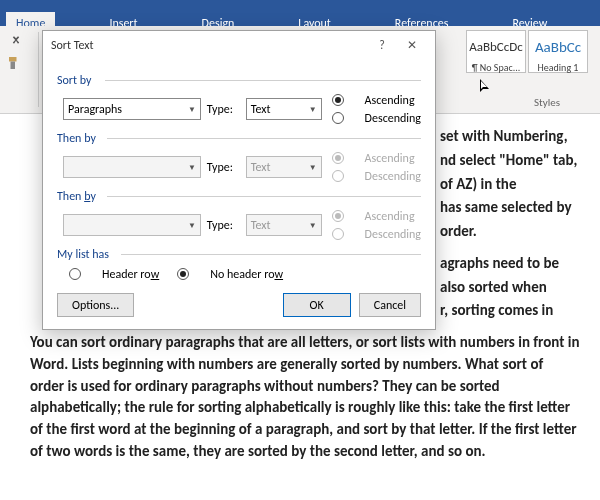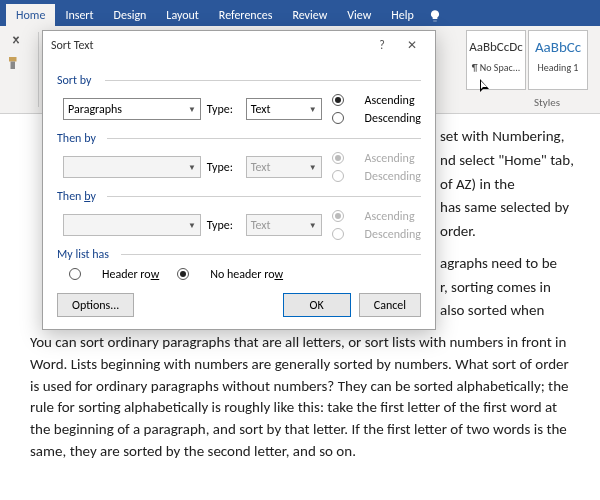--- a/index.html
+++ b/index.html
@@ -1,36 +1,36 @@
 <!DOCTYPE html>
 <html><head>
 <meta charset="utf-8">
 <style>
 * { box-sizing: border-box; margin: 0; padding: 0; font-family: "Segoe UI", Calibri, sans-serif; }
 body { width: 600px; height: 500px; background: #fff; overflow: hidden; position: relative; font-size: 12px; }
 
-.ribbon-top { background: #2b579a; height: 26px; display: flex; align-items: flex-end; padding: 0 6px; }
+.ribbon-top { background: #2b579a; height: 26px; display: flex; align-items: flex-start; padding: 12px 6px; gap: 44px; }
 .ribbon-tab { color: #fff; padding: 4px 10px; font-size: 12px; cursor: pointer; }
 .ribbon-tab.active { background: #f3f2f1; color: #2b579a; }
 .tell-icon { color:#fff; margin-left:4px; }
 
 .ribbon-content { height: 88px; background: #f3f2f1; border-bottom: 1px solid #d0d0d0; position: relative; padding: 4px 6px; display:flex; }
 .ribbon-group-left { width:28px; }
 .clip-icon { width:20px; height:20px; }
 .clip-icon svg { width:20px; height:20px; }
 .brush-icon { margin-top:4px; }
 .style-boxes { display:flex; gap:2px; margin-left:auto; margin-right:6px; }
-.style-box { border:1px solid #c0c0c0; background:#fff; width:60px; height:60px; text-align:center; font-size:10px; padding-top:2px; }
+.style-box { border:1px solid #c0c0c0; background:#fff; width:60px; height:43px; text-align:center; font-size:10px; padding-top:2px; }
 .style-box .sample { font-size:13px; color:#333; display:block; height:28px; line-height:28px; }
 .style-box .sample.heading { color:#2e74b5; font-size:15px; }
 .style-box .lbl { color:#444; }
 .styles-label { position:absolute; right:40px; bottom:4px; font-size:11px; color:#666; }
 .cursor { position:absolute; right:108px; bottom:18px; width:12px; height:16px; }
 
-.doc { padding: 12px 20px 0 30px; font-family: Calibri, sans-serif; font-size: 15px; line-height: 1.45; color: #222; }
+.doc { padding: 12px 20px 0 30px; font-family: Calibri, sans-serif; font-size: 15px; line-height: 1.45; color: #222; font-weight: bold; }
 .doc p { margin-bottom: 10px; }
 
 .dialog { position: absolute; left: 42px; top: 30px; width: 394px; background: #fff; border: 1px solid #a0a0a0; box-shadow: 0 6px 20px rgba(0,0,0,.25); font-size: 12px; }
 .dlg-title { display:flex; align-items:center; height:28px; padding:0 8px; color:#333; }
 .dlg-title .t { flex:1; }
 .dlg-title .wbtn { width:30px; text-align:center; color:#555; font-size:12px; }
 .dlg-body { padding: 8px 14px 12px 14px; }
 
 .group-hdr { color:#15428b; font-size:12px; margin-top:6px; margin-bottom:6px; position:relative; }
 .group-hdr::after { content:""; position:absolute; left:48px; right:0; top:50%; border-top:1px solid #cfcfcf; }
@@ -112,22 +112,22 @@
     </svg>
 </div>
 
 <div class="doc">
   <p style="margin-left:410px">set with Numbering,</p>
   <p style="margin-left:410px;margin-top:-8px">nd  select "Home" tab,</p>
   <p style="margin-left:410px;margin-top:-8px">of AZ) in the</p>
   <p style="margin-left:410px;margin-top:-8px">has same selected by</p>
   <p style="margin-left:410px;margin-top:-8px">order.</p>
   <p style="margin-left:410px;margin-top:2px">agraphs need to be</p>
+  <p style="margin-left:410px;margin-top:-8px">also sorted when</p>
   <p style="margin-left:410px;margin-top:-8px">r, sorting comes in</p>
-  <p style="margin-left:410px;margin-top:-8px">also sorted when</p>
   <p>You can sort ordinary paragraphs that are all letters, or sort lists with numbers in front in Word. Lists beginning with numbers are generally sorted by numbers. What sort of order is used for ordinary paragraphs without numbers? They can be sorted alphabetically; the rule for sorting alphabetically is roughly like this: take the first letter of the first word at the beginning of a paragraph, and sort by that letter. If the first letter of two words is the same, they are sorted by the second letter, and so on.</p>
 </div>
 
 <div class="dialog">
   <div class="dlg-title">
     <span class="t">Sort Text</span>
     <span class="wbtn">?</span>
     <span class="wbtn">✕</span>
   </div>
   <div class="dlg-body">

